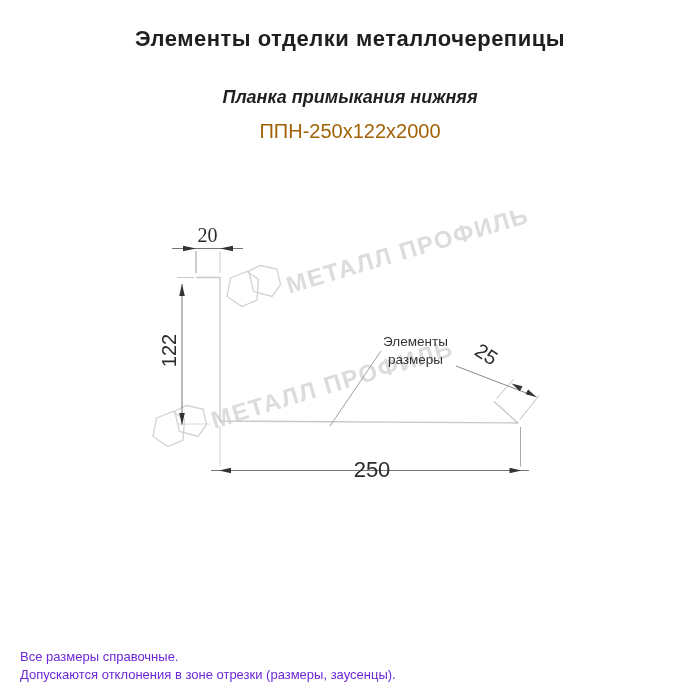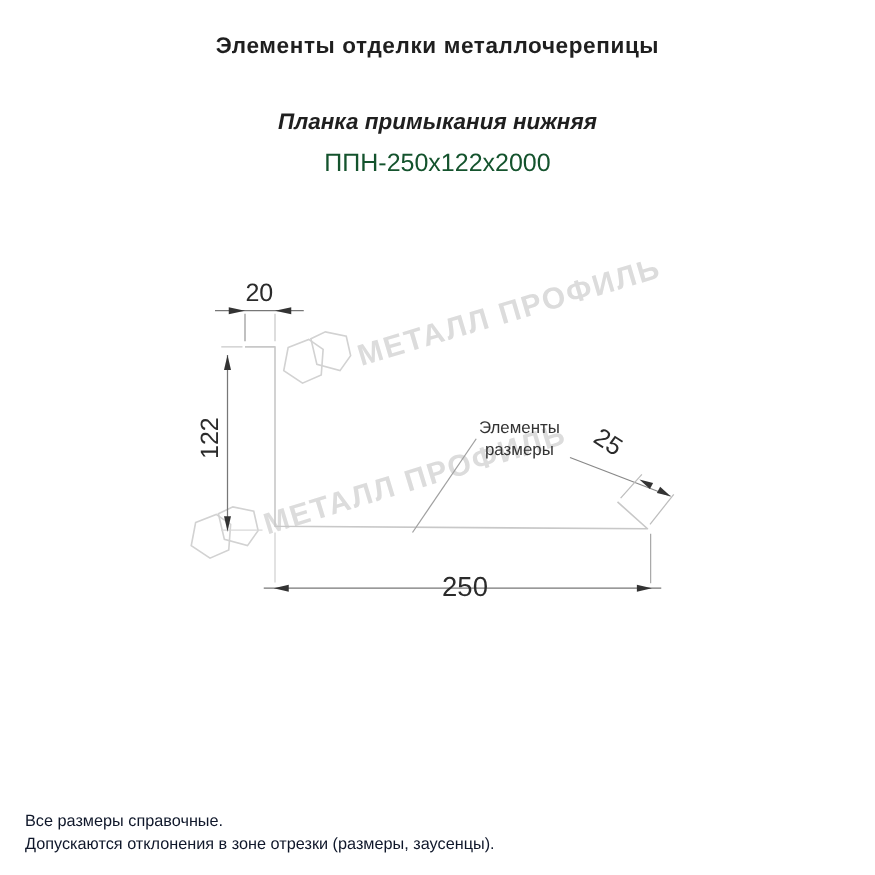--- a/index.html
+++ b/index.html
@@ -2,35 +2,35 @@
 <html><head>
 <meta charset="utf-8">
 <style>
   html,body{margin:0;padding:0;background:#fff;}
   #canvas{
     position:relative;width:700px;height:700px;background:#fff;overflow:hidden;
     font-family:"Liberation Sans", sans-serif;color:#222;
   }
   .abs{position:absolute;}
   .center-text{left:0;width:700px;text-align:center;}
-  .page-title{top:26px;font-size:18px;font-weight:bold;color:#1f1f1f;letter-spacing:0.5px;}
+  .page-title{top:26px;font-size:22px;font-weight:bold;color:#1f1f1f;letter-spacing:0.5px;}
   .product-name{top:87px;font-size:18px;font-weight:bold;color:#1f1f1f;font-style:italic;}
-  .product-code{top:120px;font-size:20px;font-weight:normal;color:#14532d;}
+  .product-code{top:120px;font-size:20px;font-weight:normal;color:#a16207;}
   .dim-text{font-size:20px;color:#2b2b2b;text-align:center;}
   .dim-250{left:342px;top:446px;width:60px;font-size:22px;margin-top:11px;}
-  .dim-20{left:187px;top:224px;width:41px;}
+  .dim-20{left:187px;top:224px;width:41px;font-family:Liberation Serif, serif;}
   .dim-122{left:139px;top:339px;width:60px;transform:rotate(-90deg);}
   .dim-25{left:464px;top:343px;width:44px;transform:rotate(33deg);}
   .face-label{left:382px;top:333px;width:67px;font-size:13.5px;line-height:17.5px;
     color:#333;text-align:center;}
   .watermark{font-size:24px;font-weight:bold;letter-spacing:1.5px;color:#dcdcdc;
     white-space:nowrap;transform-origin:0 50%;}
   .wm-1{left:287px;top:272px;transform:rotate(-16.5deg);}
   .wm-2{left:212px;top:407px;transform:rotate(-17deg);}
-  .footer{left:20px;top:648px;font-size:13px;line-height:17.5px;color:#0f172a;}
+  .footer{left:20px;top:648px;font-size:13px;line-height:17.5px;color:#6d28d9;}
   svg{position:absolute;left:0;top:0;}
 </style>
 </head>
 <body>
 
 <div id="canvas">
 
   <div class="abs center-text page-title">Элементы отделки металлочерепицы</div>
   <div class="abs center-text product-name">Планка примыкания нижняя</div>
   <div class="abs center-text product-code">ППН-250x122x2000</div>

